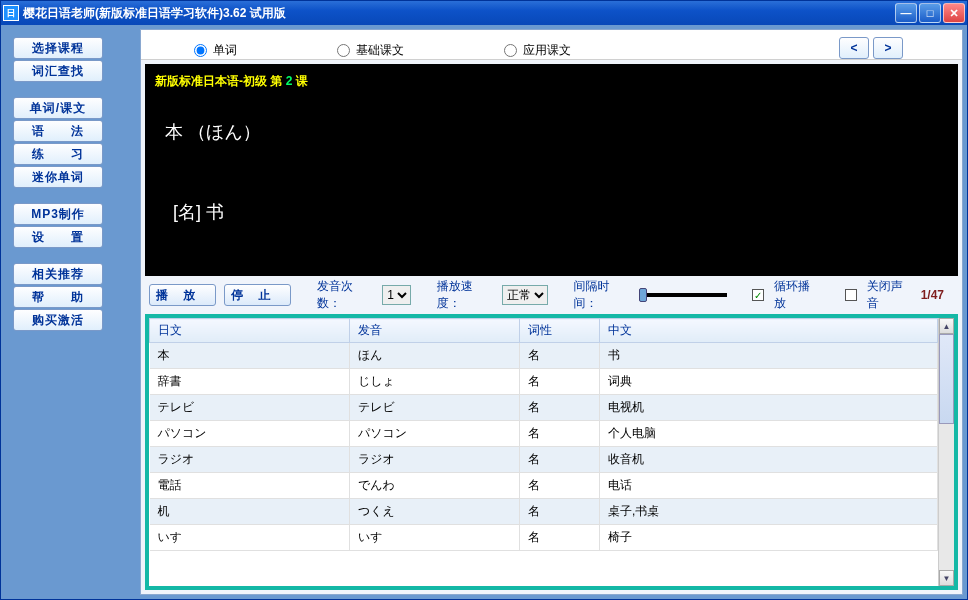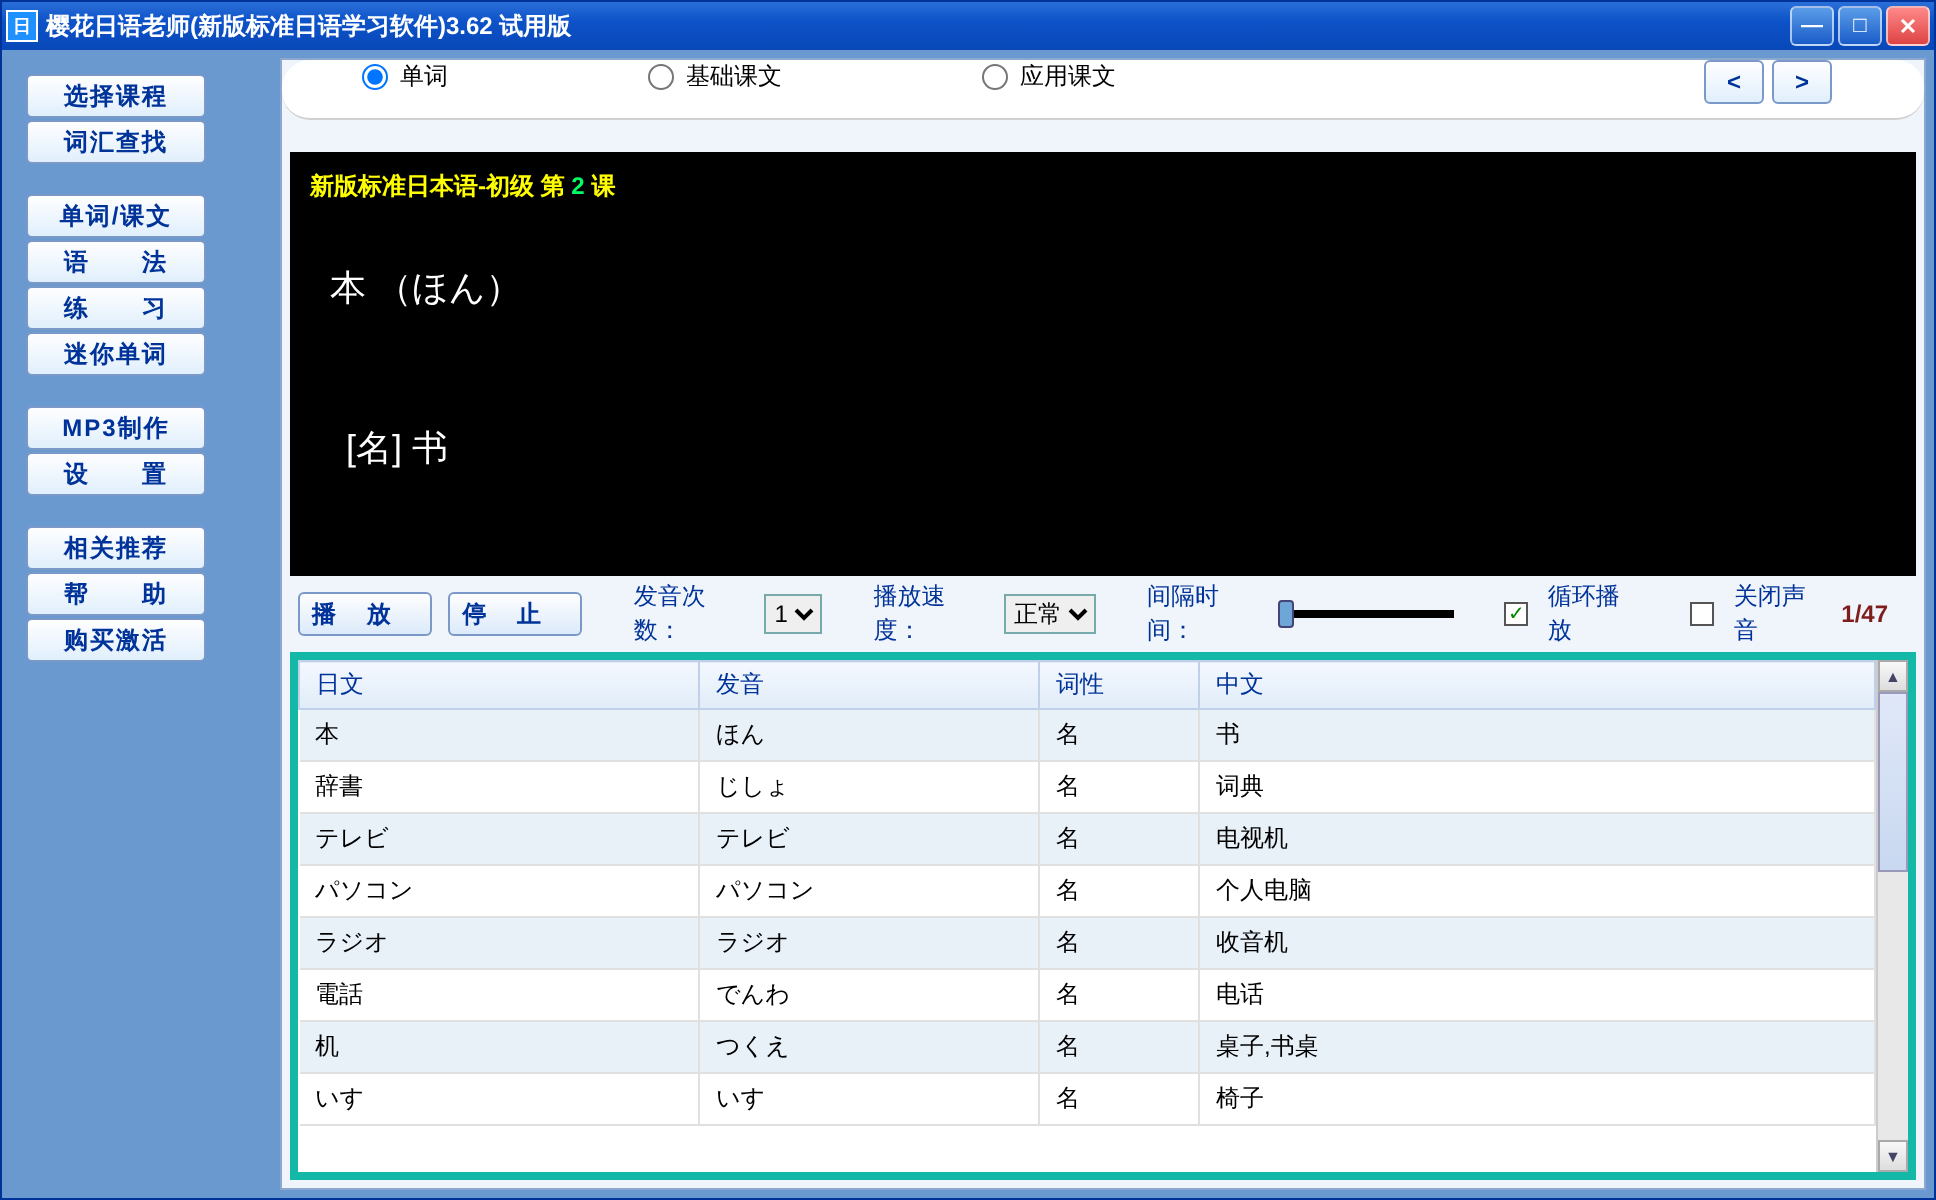--- a/index.html
+++ b/index.html
@@ -10,26 +10,26 @@
 .titlebar-text { flex: 1; }
 .titlebar-buttons { display: flex; gap: 2px; }
 .tb-btn { width: 22px; height: 20px; background: linear-gradient(#5a9de8, #1a5cc8); border: 1px solid rgba(255,255,255,0.6); border-radius: 3px; color: #fff; display: flex; align-items: center; justify-content: center; font-weight: bold; font-size: 11px; cursor: pointer; }
 .tb-btn.close { background: linear-gradient(#f88, #d44); }
 .body-area { position: absolute; top: 24px; left: 0; right: 0; bottom: 0; background: #6a99d0; padding: 4px; }
 .inner { width: 100%; height: 100%; background: #6a99d0; display: flex; }
 .sidebar { width: 135px; padding: 8px 12px 0 8px; }
 .sidebtn { width: 90px; height: 22px; background: linear-gradient(#fefeff, #e0effc); border: 1px solid #7a99c8; border-radius: 3px; color: #003399; font-weight: bold; text-align: center; line-height: 20px; margin-bottom: 1px; cursor: pointer; letter-spacing: 1px; }
 .sidegap { height: 14px; }
 .main { flex: 1; background: #f0f4fb; border: 1px solid #8aa8d0; display: flex; flex-direction: column; }
-.radiobar { height: 30px; background: #fff; border-bottom: 1px solid #d0d0d0; display: flex; align-items: flex-start; padding: 0 40px; border-radius: 14px; }
+.radiobar { height: 30px; background: #fff; border-bottom: 1px solid #d0d0d0; display: flex; align-items: flex-end; padding: 0 53px; }
 .radioset { display: flex; align-items: center; gap: 6px; margin-right: 100px; cursor: pointer; }
 .radio-spacer { flex: 1; }
 .navbtns { display: flex; gap: 4px; padding-right: 6px; }
 .navbtn { width: 30px; height: 22px; background: linear-gradient(#fefeff, #e0effc); border: 1px solid #7a99c8; border-radius: 3px; color: #003399; font-weight: bold; display: flex; align-items: center; justify-content: center; cursor: pointer; }
-.blackbox { margin: 16px 4px 0 4px; height: 212px; background: #000; color: #fff; padding: 8px 10px; font-family: "SimSun", monospace; }
+.blackbox { margin: 4px 4px 0 4px; height: 212px; background: #000; color: #fff; padding: 8px 10px; font-family: "SimSun", monospace; }
 .lesson-title { color: #ffff00; font-weight: bold; font-size: 14px; }
 .lesson-sub { color: #00ff66; }
 .kanji-line { color: #fff; font-size: 18px; margin-top: 30px; margin-left: 10px; }
 .meaning-line { color: #fff; font-size: 18px; margin-top: 56px; margin-left: 18px; }
 .controlbar { height: 30px; display: flex; align-items: center; gap: 8px; padding: 0 8px; margin: 4px 0; }
 .ctrlbtn { width: 70px; height: 22px; background: linear-gradient(#fefeff, #dceafa); border: 1px solid #7a99c8; border-radius: 3px; color: #003399; font-weight: bold; text-align: left; line-height: 20px; cursor: pointer; letter-spacing: 6px; padding-left: 6px; }
 .ctrlgap { width: 10px; }
 .lbl { color: #003399; }
 select { height: 20px; border: 1px solid #7aa; }
 .slider-wrap { display: flex; align-items: center; }

